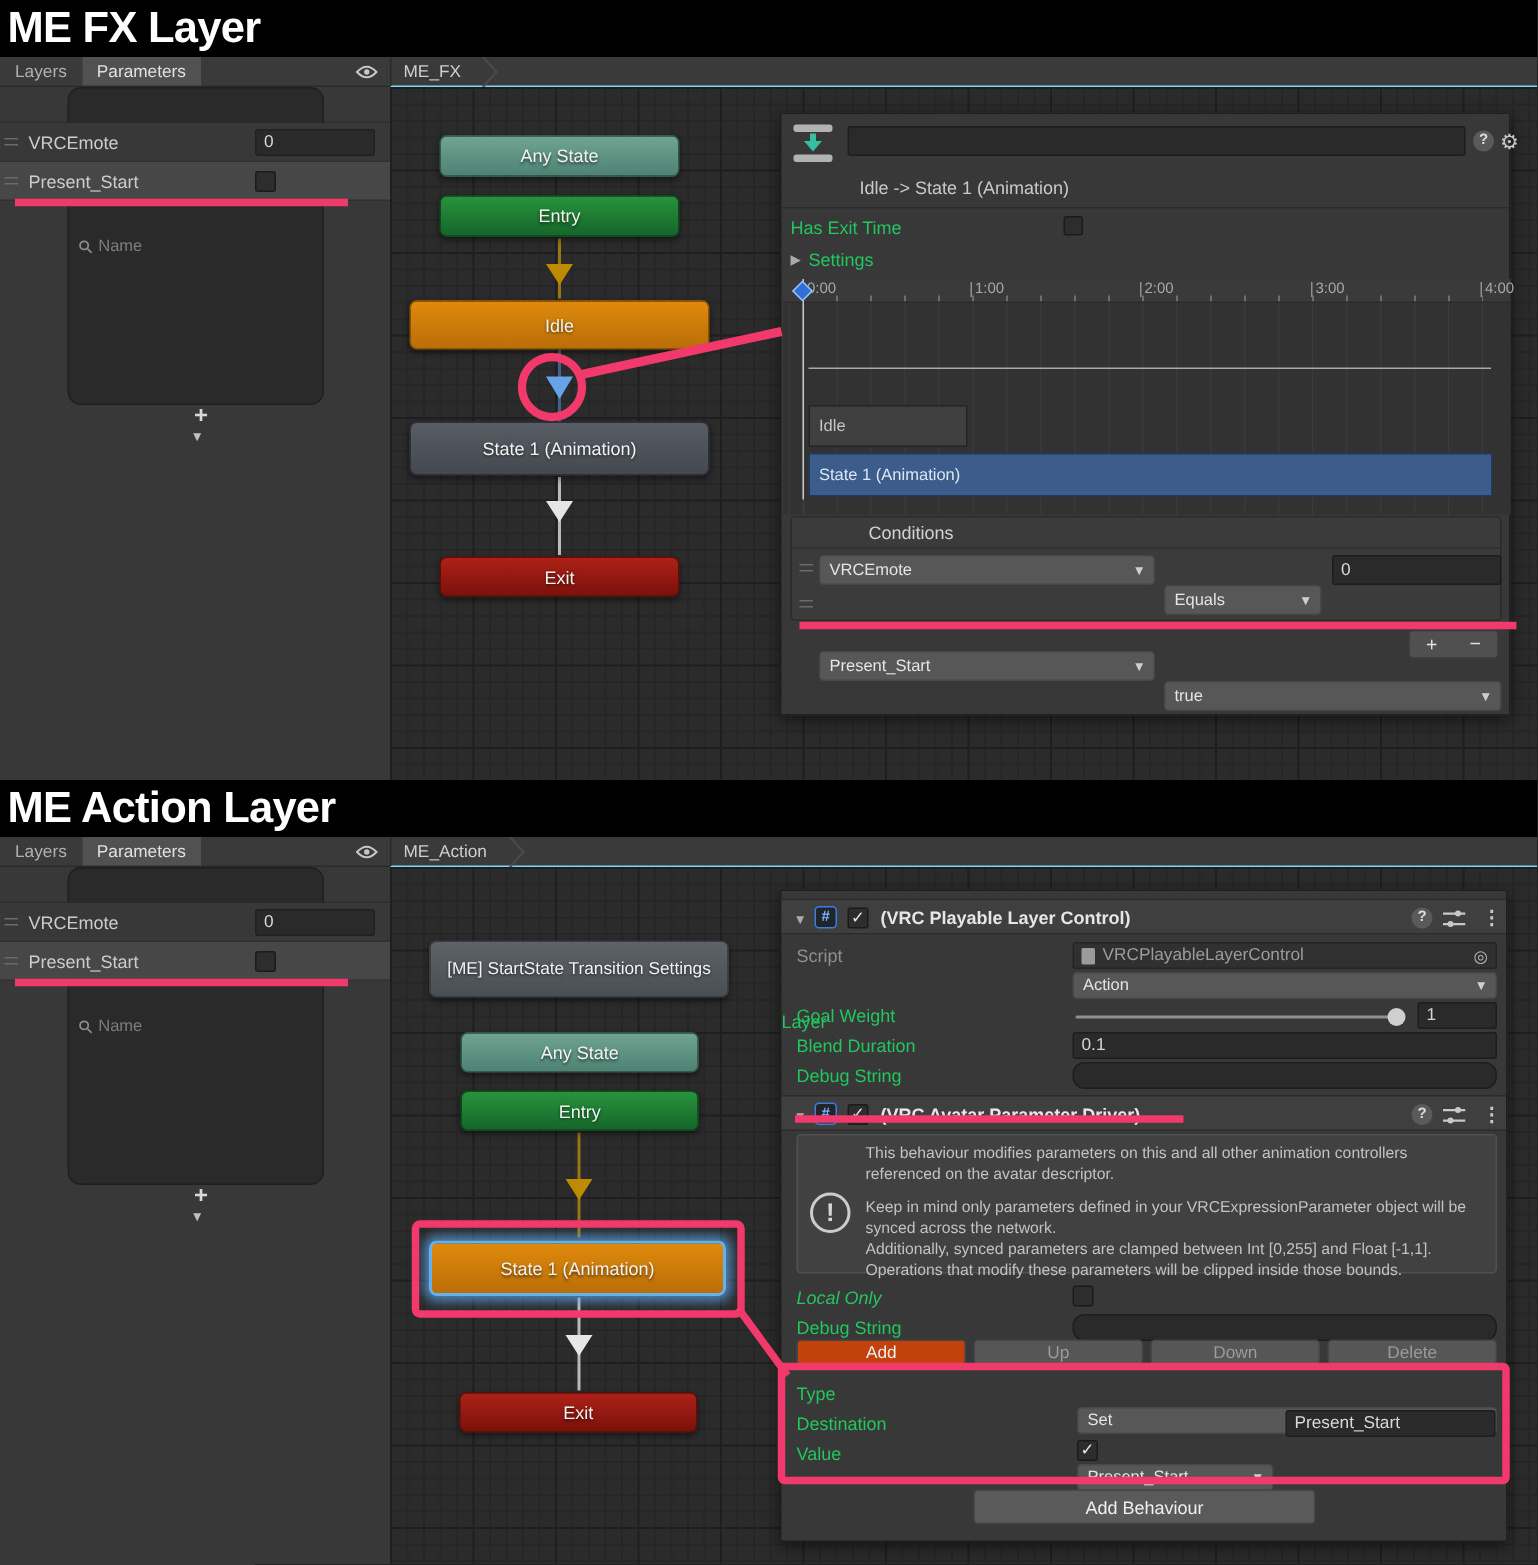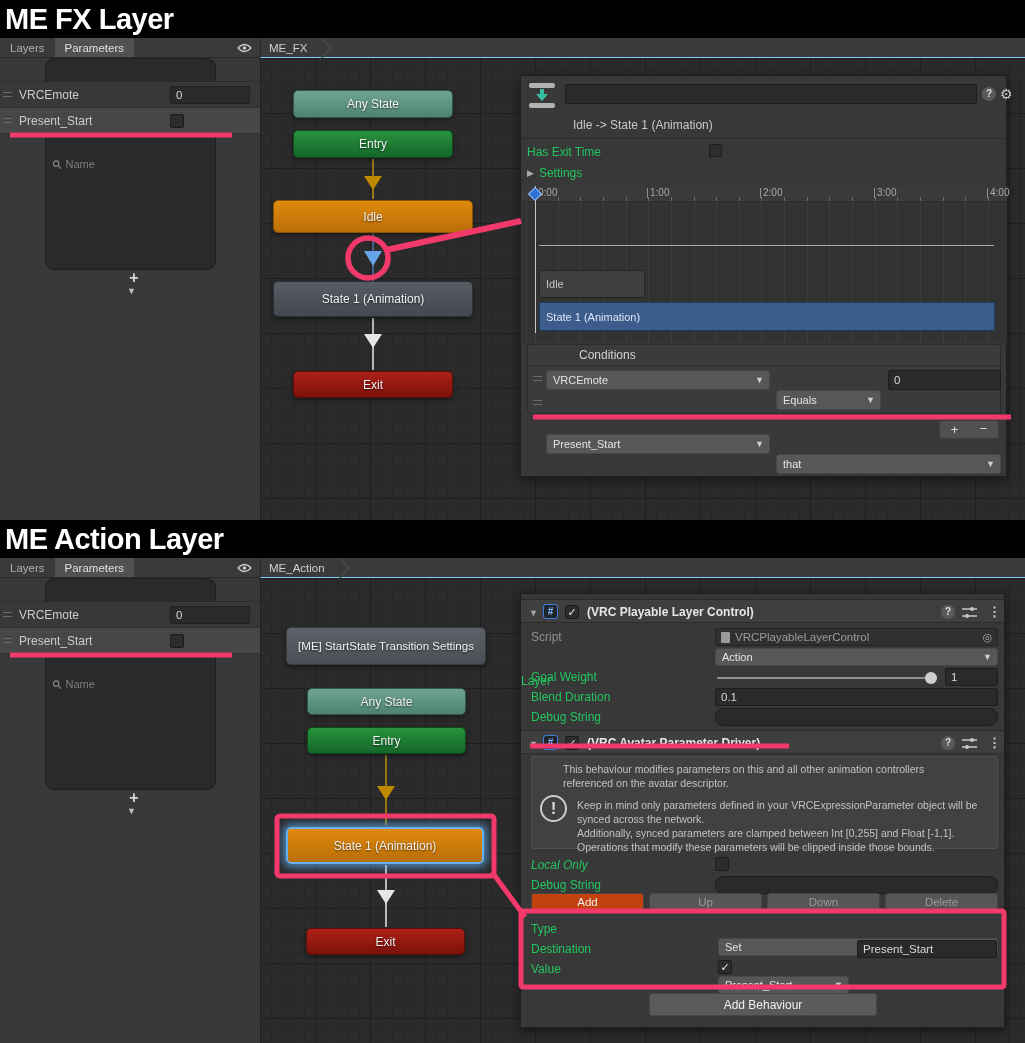--- a/index.html
+++ b/index.html
@@ -237,21 +237,21 @@
           <span class="dda">▼</span>
       </div>
       <input class="abs field" style="left: 360px; top: 25px; width: 113px; height: 20px;" value="0">
 
       <div class="abs" style="left:5px;top:55px;width:9px;height:5px;border-top:1px solid #6b6b6b;border-bottom:1px solid #6b6b6b;"></div>
       <div class="abs dd" style="left:18px;top:49px;width:224px;height:20px;">
         <span>Present_Start</span>
           <span class="dda">▼</span>
       </div>
       <div class="abs dd" style="left:248px;top:49px;width:225px;height:20px;">
-        <span>that</span>
+        <span>true</span>
           <span class="dda">▼</span>
       </div>
     </div>
     <div class="abs" style="left:418px;top:344px;width:60px;height:19px;background:#505050;border:1px solid #3e3e3e;border-radius:3px;display:flex;">
       <div style="flex:1;text-align:center;color:#e0e0e0;font-size:13px;line-height:17px;">+</div>
       <div style="flex:1;text-align:center;color:#e0e0e0;font-size:13px;line-height:16px;">−</div>
     </div>
   </div>
 
   <div class="abs black-hdr" style="top:520px;">ME Action Layer</div>
@@ -351,21 +351,21 @@
       <div class="abs helpq" style="left:420px;top:5px;">?</div>
       <svg class="abs" style="left:441px;top:6px;" width="15" height="13" viewBox="0 0 15 13">
         <line x1="0" y1="3" x2="15" y2="3" stroke="#c8c8c8" stroke-width="1.5"></line>
           <circle cx="10" cy="3" r="2" fill="#c8c8c8"></circle>
         <line x1="0" y1="10" x2="15" y2="10" stroke="#c8c8c8" stroke-width="1.5"></line>
           <circle cx="5" cy="10" r="2" fill="#c8c8c8"></circle>
       </svg>
       <span class="abs kebab" style="left:467px;top:5px;">⋮</span>
     </div>
     <div class="abs helpbox" style="left:10px;top:162px;width:467px;height:93px;">
-      <p style="left:31px;top:6px;width:385px;">This behaviour modifies parameters on this and all other animation controllers referenced on the avatar descriptor.</p>
+      <p style="left:45px;top:6px;width:385px;">This behaviour modifies parameters on this and all other animation controllers referenced on the avatar descriptor.</p>
       <div class="abs warn-icon" style="left:8px;top:38px;">!</div>
       <p style="left:45px;top:42px;width:405px;">Keep in mind only parameters defined in your VRCExpressionParameter object will be synced across the network.</p>
       <p style="left:45px;top:70px;width:415px;">Additionally, synced parameters are clamped between Int [0,255] and Float [-1,1]. Operations that modify these parameters will be clipped inside those bounds.</p>
     </div>
     <span class="abs ins-label" style="left:10px;top:264px;font-style:italic;">Local Only</span>
     <div class="abs cb" style="left:194px;top:263px;"></div>
     <span class="abs ins-label" style="left:10px;top:284px;">Debug String</span>
     <input class="abs field" style="left: 194px; top: 282px; width: 283px; height: 18px; border-radius: 8px;">
     <div class="abs" style="left:10px;top:299px;width:467px;height:17px;display:flex;gap:5px;">
       <div class="btn primary" style="flex:1;">Add</div>

